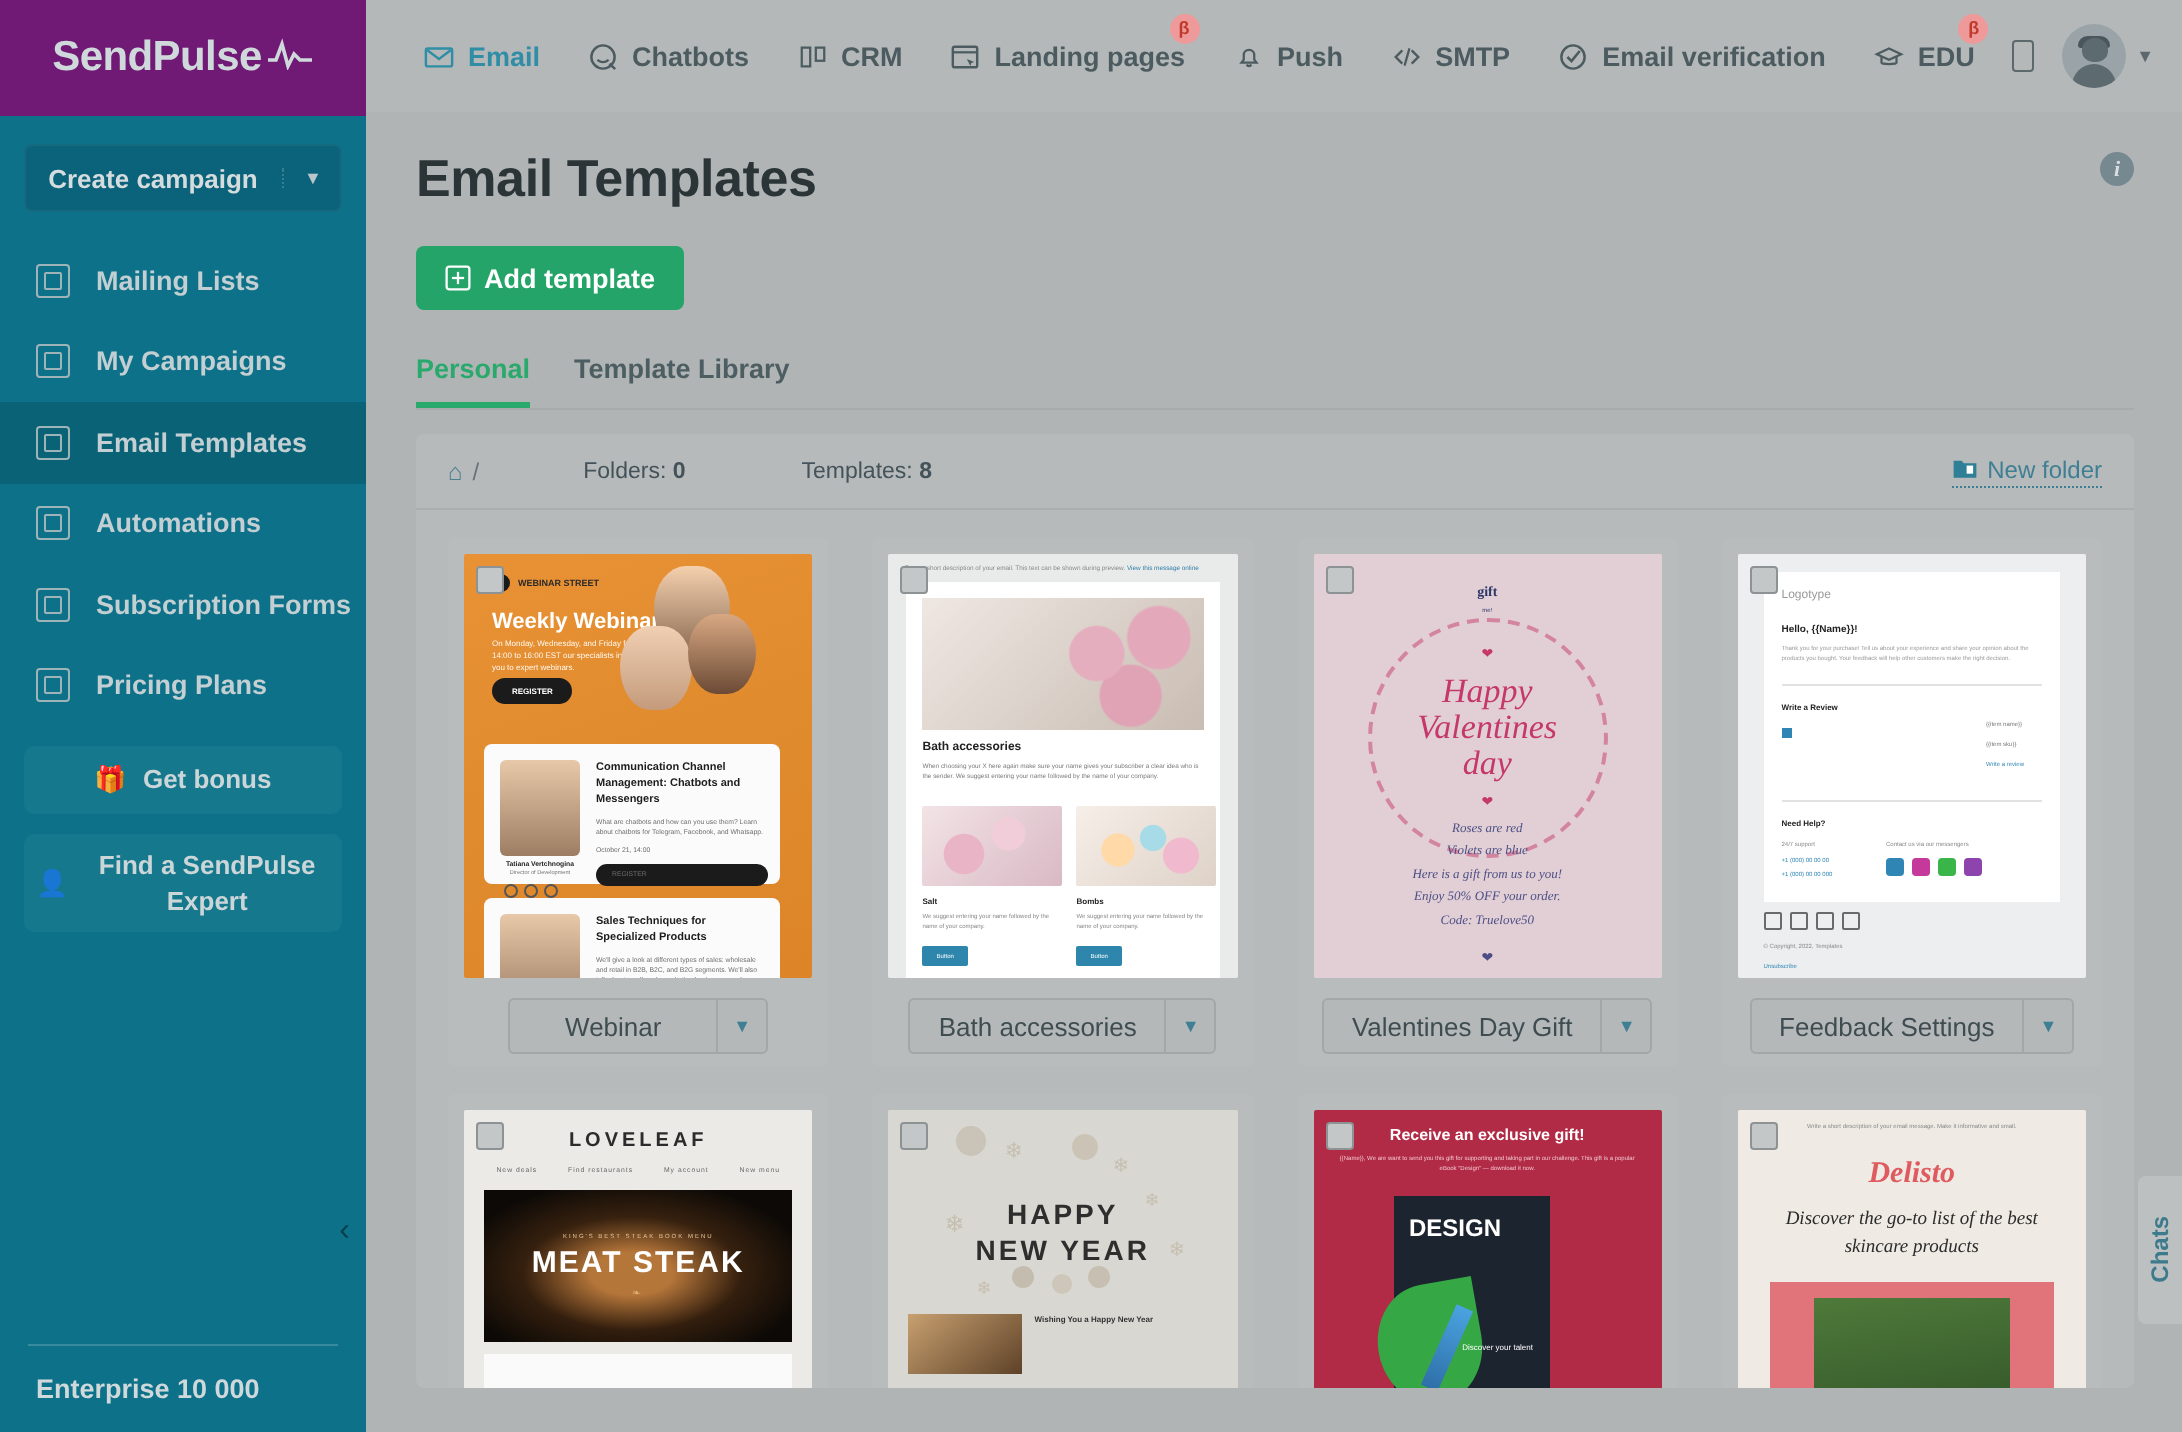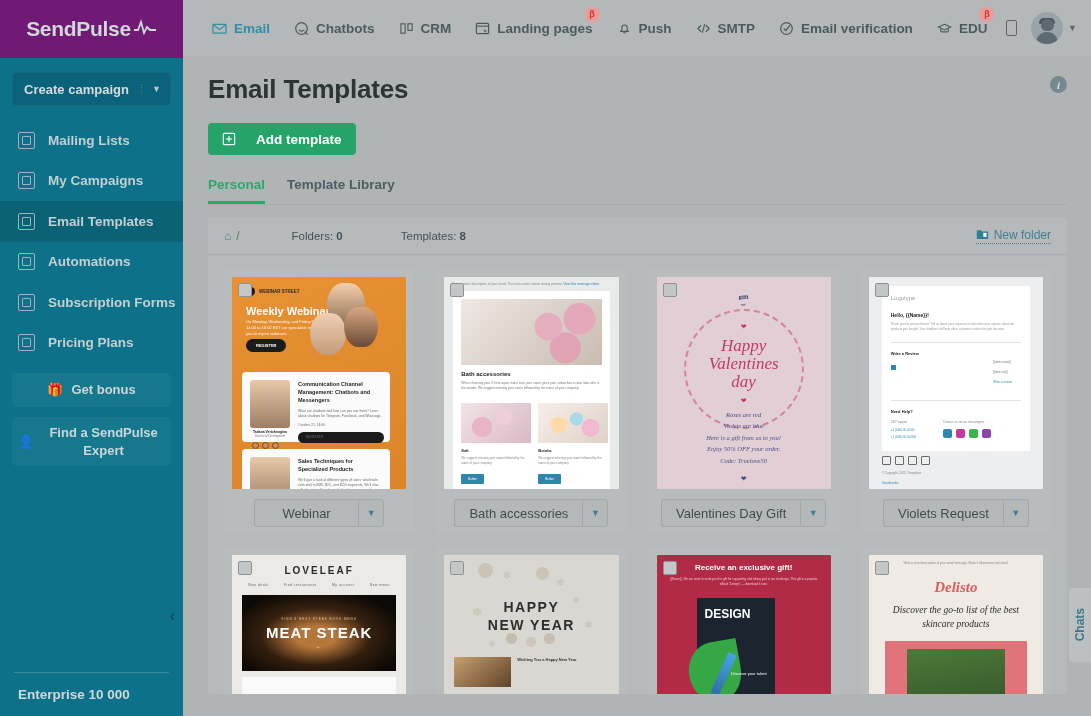--- a/index.html
+++ b/index.html
@@ -138,21 +138,21 @@
     position: absolute; right: 24px; top: 20px;
     width: 17px; height: 17px; border-radius: 50%; background: #768990;
     color: #d9dfe1; font-size: 11px; font-weight: bold;
     display: flex; align-items: center; justify-content: center;
     cursor: pointer; font-style: italic; font-family: "Liberation Serif", serif;
   }
 
   .btn-row { display: flex; gap: 9px; margin-top: 18px; }
   .btn {
     height: 32px; border-radius: 4px; display: flex; align-items: center;
-    gap: 20px; padding: 0 14px; font-size: 13.5px; font-weight: bold;
+    gap: 6px; padding: 0 14px; font-size: 13.5px; font-weight: bold;
     cursor: pointer; white-space: nowrap;
   }
   .btn-primary { background: #24a468; color: #fff; }
   .btn-outline {
     background: transparent; border: 1px solid #7ea4ae; color: #3f7f93;
   }
   .btn-ico { width: 14px; height: 14px; display:block; }
 
   .tabs {
     display: flex; gap: 22px; margin-top: 22px;
@@ -810,21 +810,21 @@
                     <i></i>
                     <i></i>
                     <i></i>
                     <i></i>
                   </div>
                 <div class="fb-copy">© Copyright, 2022, Templates</div>
                 <div class="fb-unsub">Unsubscribe</div>
               </div>
             </div>
             <div class="tpl-foot">
-              <div class="tpl-name">Violets Request</div>
+              <div class="tpl-name">Feedback Settings</div>
               <div class="tpl-caret">▼</div>
             </div>
           </div>
 
           <div class="tpl-card">
             <div class="tpl-check"></div>
             <div class="tpl-thumb">
               <div class="th th-leaf">
                 <div class="lf-logo">LOVELEAF</div>
                 <div class="lf-nav">

